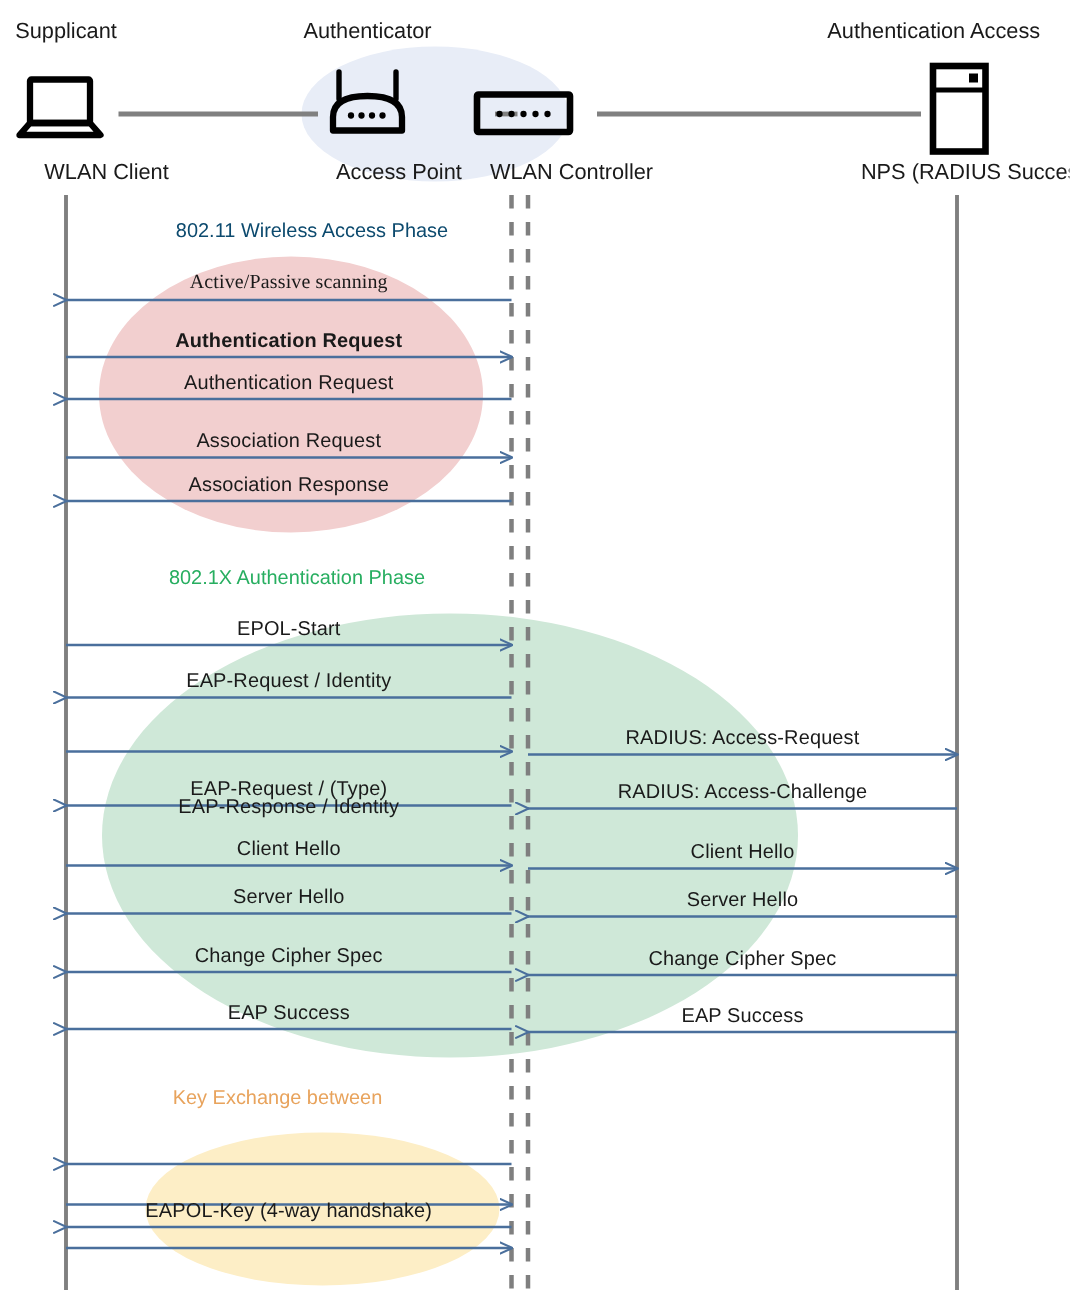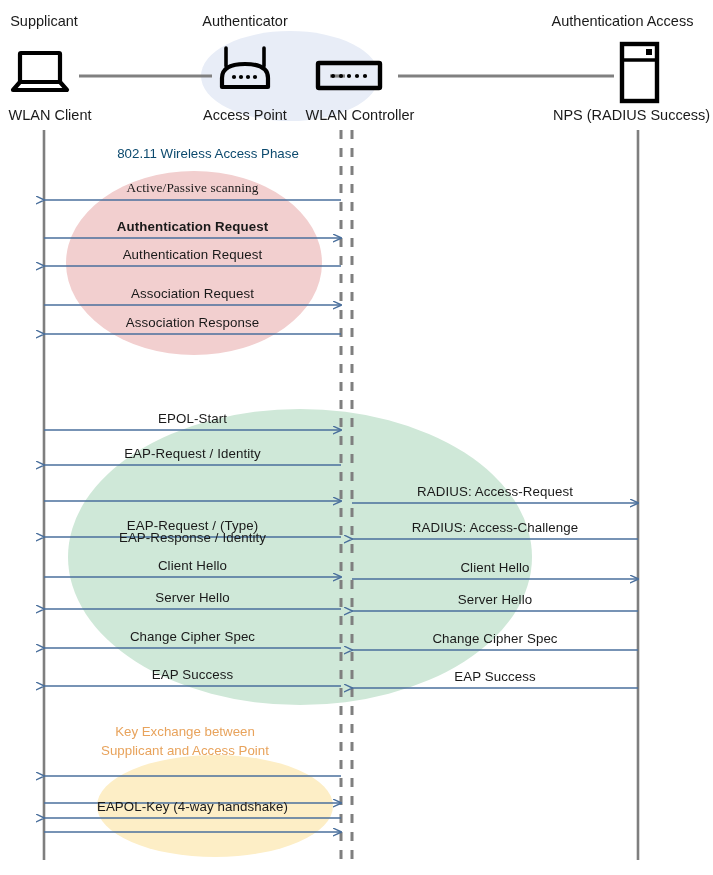--- a/index.html
+++ b/index.html
@@ -17,20 +17,21 @@
   #text-layer{z-index:3;}
 
   
   .actor-title{
     position:absolute;font-size:14.5px;color:#1a1a1a;white-space:nowrap;
     text-align:center;
   }
   .actor-caption{
     position:absolute;font-size:14.5px;color:#1a1a1a;white-space:nowrap;
     text-align:center;
+    padding-left:21px;
   }
 
   
   .msg{
     position:absolute;font-size:13.3px;color:#1a1a1a;white-space:nowrap;
     text-align:center;transform:translate(-50%,-100%);
     letter-spacing:0.1px;
   }
   
   .phase{
@@ -143,23 +144,23 @@
     <div class="actor-title" style="left:0px;top:13px;width:88px;">Supplicant</div>
     <div class="actor-title" style="left:201px;top:13px;width:88px;">Authenticator</div>
     <div class="actor-title" style="left:540px;top:13px;width:165px;">Authentication Access</div>
 
     <div class="actor-caption" style="left:0px;top:107px;width:100px;">WLAN Client</div>
     <div class="actor-caption" style="left:197px;top:107px;width:96px;">Access Point</div>
     <div class="actor-caption" style="left:298px;top:107px;width:124px;">WLAN Controller</div>
     <div class="actor-caption" style="left:550px;top:107px;width:163px;">NPS (RADIUS Success)</div>
 
     <div class="phase phase-red" style="left:192px;top:146px;">802.11 Wireless Access Phase</div>
+    <div class="phase phase-green" style="left:198px;top:377px;">802.1X Authentication Phase</div>
     <div class="phase phase-orange" style="left:185px;top:722px;line-height:19px;">
       <span class="l1">Key Exchange between</span>
-      <span class="l2">Supplicant and Access Point</span>
     </div>
 
     <div id="labels-left">
         <div class="msg" style="left: 192.5px; top: 196px; font-family: Liberation Serif, serif;">Active/Passive scanning</div>
         <div class="msg" style="left: 192.5px; top: 234px; font-weight: bold;">Authentication Request</div>
         <div class="msg" style="left: 192.5px; top: 262px;">Authentication Request</div>
         <div class="msg" style="left: 192.5px; top: 301px;">Association Request</div>
         <div class="msg" style="left: 192.5px; top: 330px;">Association Response</div>
         <div class="msg" style="left: 192.5px; top: 426px;">EPOL-Start</div>
         <div class="msg" style="left: 192.5px; top: 461px; text-align: right;">EAP-Request / Identity</div>

